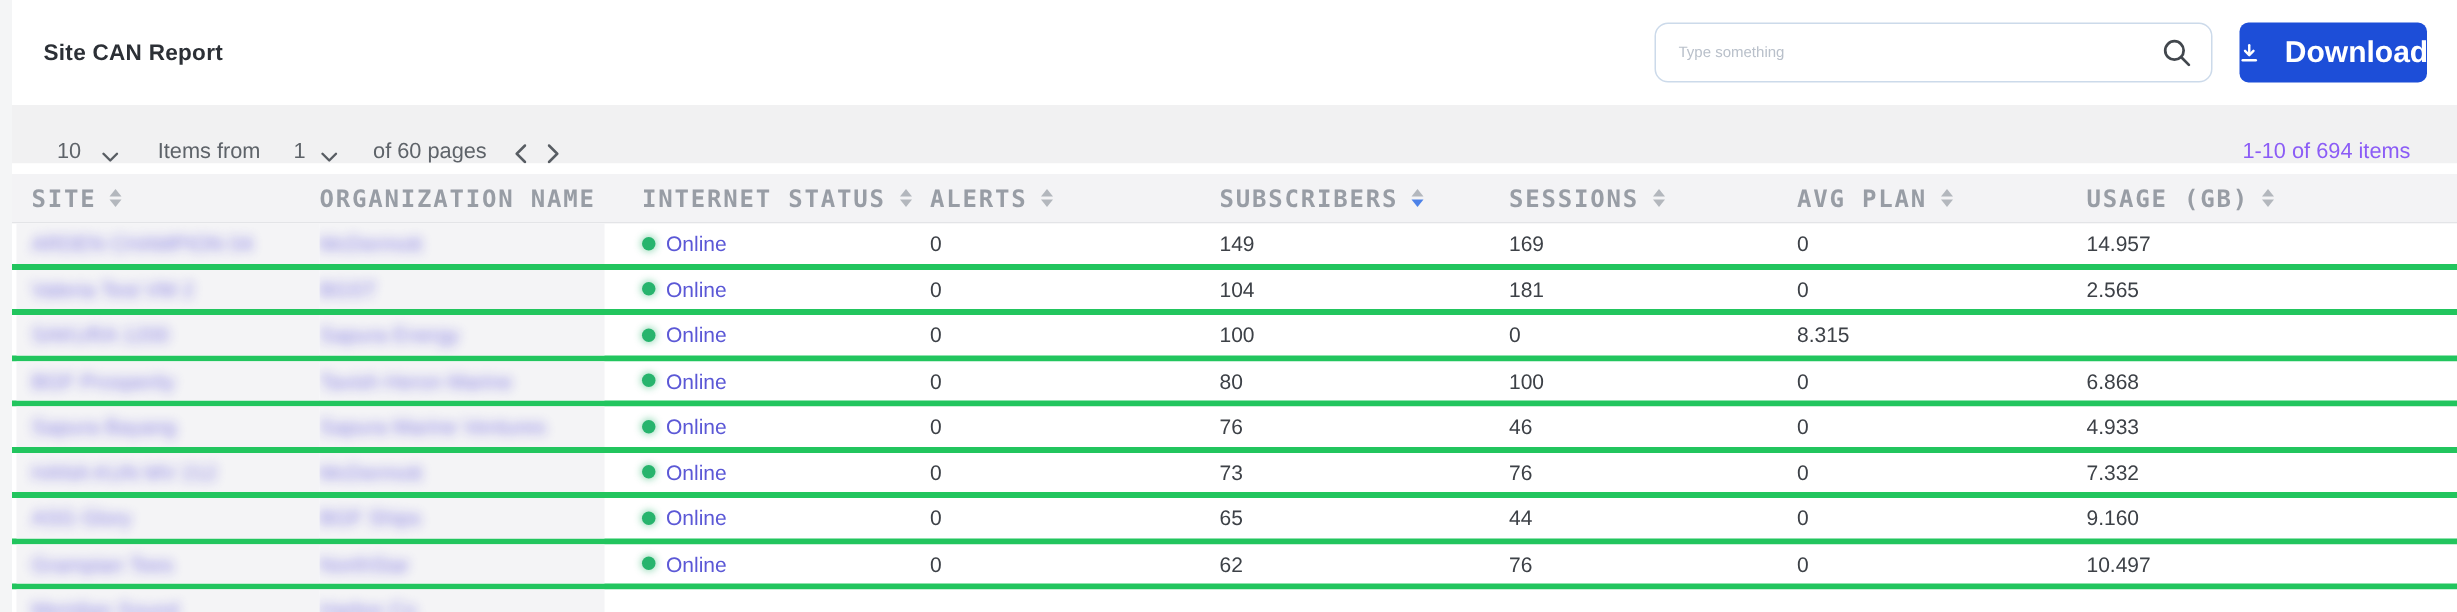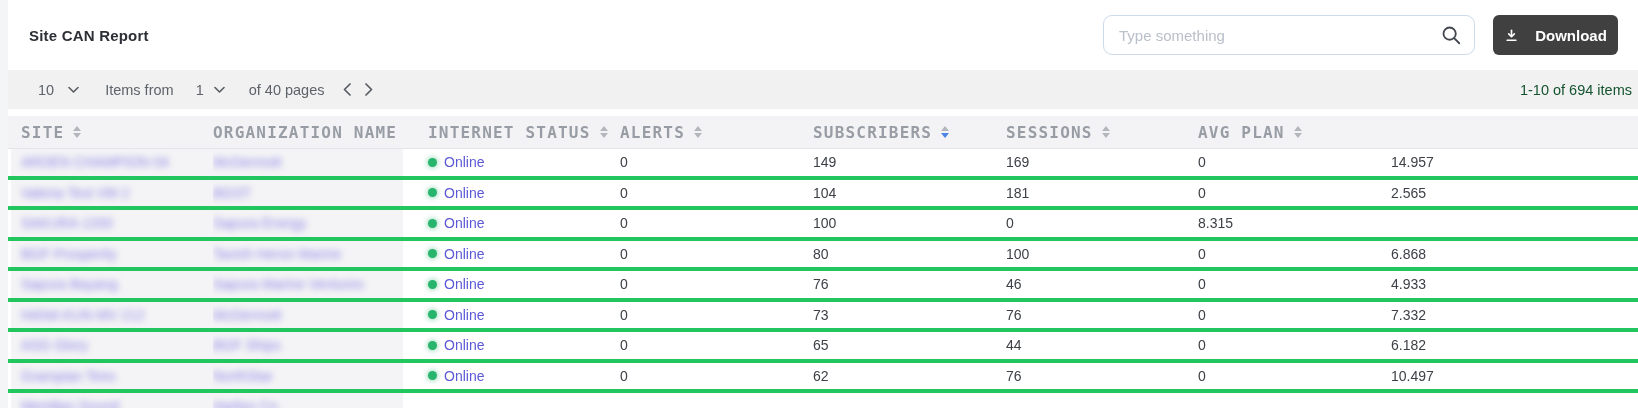--- a/index.html
+++ b/index.html
@@ -32,56 +32,56 @@
     letter-spacing: .2px;
   }
   .titlebar .spacer { flex: 1; }
   .search-wrap { position: relative; width: 372px; height: 40px; margin-right: 18px; }
   .search-input {
     width: 100%; height: 100%;
     border: 1px solid #ccdaea;
     border-radius: 9px;
     padding: 0 46px 0 15px;
     font-family: "Liberation Sans", sans-serif;
-    font-size: 15px;
+    font-size: 10px;
     color: #3a3f46;
     outline: none;
     background: #fff;
   }
   .search-input::placeholder { color: #b9c0ca; }
   .search-icon { position: absolute; right: 13px; top: 9px; width: 22px; height: 22px; }
   .download-btn {
     width: 125px; height: 40px;
-    background: #404040;
+    background: #1d4ed8;
     border: none;
     border-radius: 6px;
     color: #ffffff;
     font-family: "Liberation Sans", sans-serif;
-    font-size: 15px;
+    font-size: 20px;
     font-weight: bold;
     display: flex; align-items: center; justify-content: center;
     gap: 16px;
     cursor: pointer;
   }
 
   
   .toolbar {
     height: 39px;
     background: #f1f1f2;
     display: flex;
-    align-items: center;
+    align-items: flex-end;
     padding-left: 30px;
     color: #5e6369;
     font-size: 14.5px;
   }
   .toolbar .ctl { display: inline-flex; align-items: center; cursor: pointer; }
   .toolbar .lbl { color: #5e6369; }
   .ml14 { margin-left: 14px; } .ml26 { margin-left: 26px; } .ml22 { margin-left: 22px; }
   .ml10 { margin-left: 10px; } .ml24 { margin-left: 24px; } .ml18 { margin-left: 18px; }
-  .toolbar .range { margin-left: auto; padding-right: 6px; color: #14532d; }
+  .toolbar .range { margin-left: auto; padding-right: 31px; color: #8b5cf6; }
 
   .head-gap { height: 7px; background: #ffffff; }
 
   
   .grid {
     display: grid;
     grid-template-columns: 202px 190px 217px 193px 193px 192px 193px minmax(0,1fr);
     padding-left: 3px;
     align-items: stretch;
   }
@@ -175,21 +175,21 @@
     </span>
     <span class="lbl ml26">Items from</span>
     <span class="ctl ml22">
       <span>1</span>
     </span>
     <span class="ctl ml10">
       <svg width="11" height="8" viewBox="0 0 11 8" fill="none" stroke="#585d63" stroke-width="1.6" stroke-linecap="round" stroke-linejoin="round">
           <path d="M1 1.5 L5.5 6 L10 1.5"></path>
         </svg>
     </span>
-    <span class="lbl ml24">of 40 pages</span>
+    <span class="lbl ml24">of 60 pages</span>
     <span class="ctl ml18">
       <svg width="8" height="13" viewBox="0 0 8 13" fill="none" stroke="#585d63" stroke-width="1.7" stroke-linecap="round" stroke-linejoin="round">
           <path d="M7 1 L1.5 6.5 L7 12"></path>
         </svg>
     </span>
     <span class="ctl ml14">
       <svg width="8" height="13" viewBox="0 0 8 13" fill="none" stroke="#585d63" stroke-width="1.7" stroke-linecap="round" stroke-linejoin="round">
           <path d="M1 1 L6.5 6.5 L1 12"></path>
         </svg>
     </span>
@@ -241,20 +241,27 @@
           <span class="tri-down"></span>
         </span>
       </div>
       <div class="th c-avgplan">
         <span>AVG PLAN</span>
         <span class="sort">
           <span class="tri-up"></span>
           <span class="tri-down"></span>
         </span>
       </div>
+      <div class="th c-usage">
+        <span>USAGE (GB)</span>
+        <span class="sort">
+          <span class="tri-up"></span>
+          <span class="tri-down"></span>
+        </span>
+      </div>
     </div>
 
   <div>
       <div class="grid row">
         <div class="cell c-site">
           <a class="blur-link">ARDEN CHAMPION 04</a>
         </div>
         <div class="cell c-org">
           <a class="blur-link">McDermott</a>
         </div>
@@ -360,21 +367,21 @@
           <a class="blur-link">BGF Ships</a>
         </div>
         <div class="cell c-status">
           <span class="dot"></span>
           <span class="status-text">Online</span>
         </div>
         <div class="cell c-alerts">0</div>
         <div class="cell c-subscribers">65</div>
         <div class="cell c-sessions">44</div>
         <div class="cell c-avgplan">0</div>
-        <div class="cell c-usage">6.182</div>
+        <div class="cell c-usage">9.160</div>
       </div>
       <div class="grid row">
         <div class="cell c-site">
           <a class="blur-link">Grampian Tees</a>
         </div>
         <div class="cell c-org">
           <a class="blur-link">NorthStar</a>
         </div>
         <div class="cell c-status">
           <span class="dot"></span>

